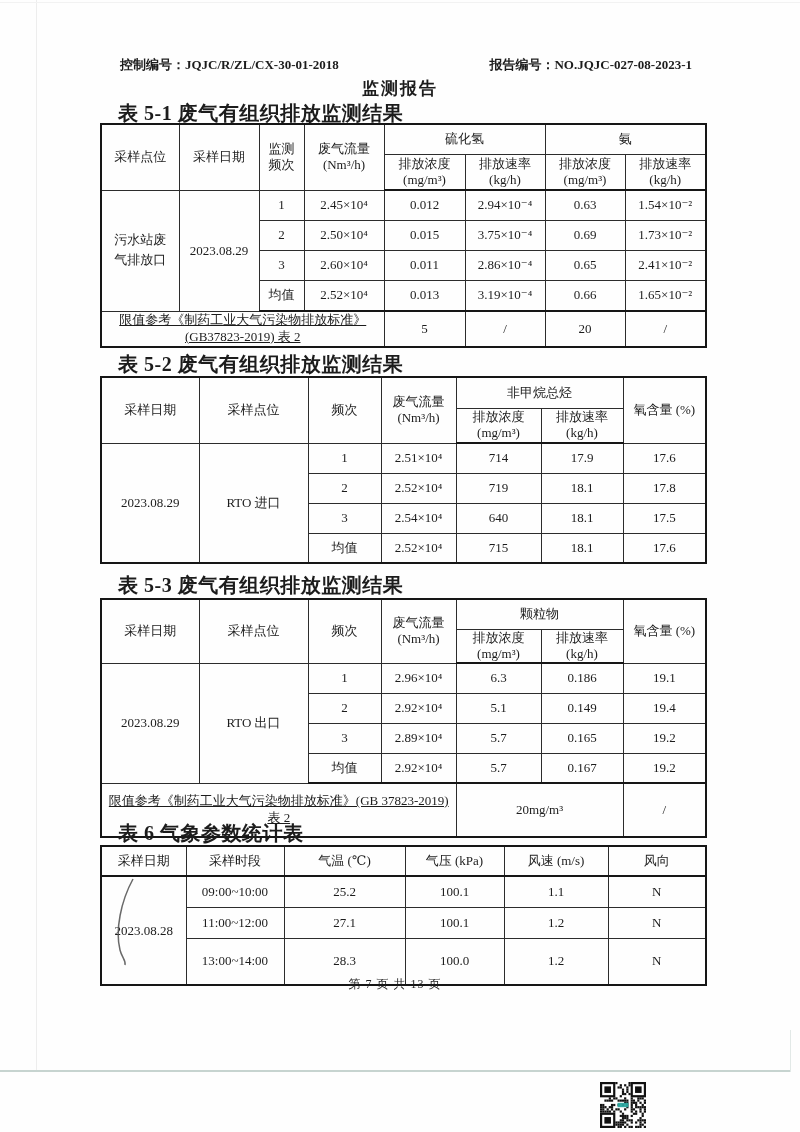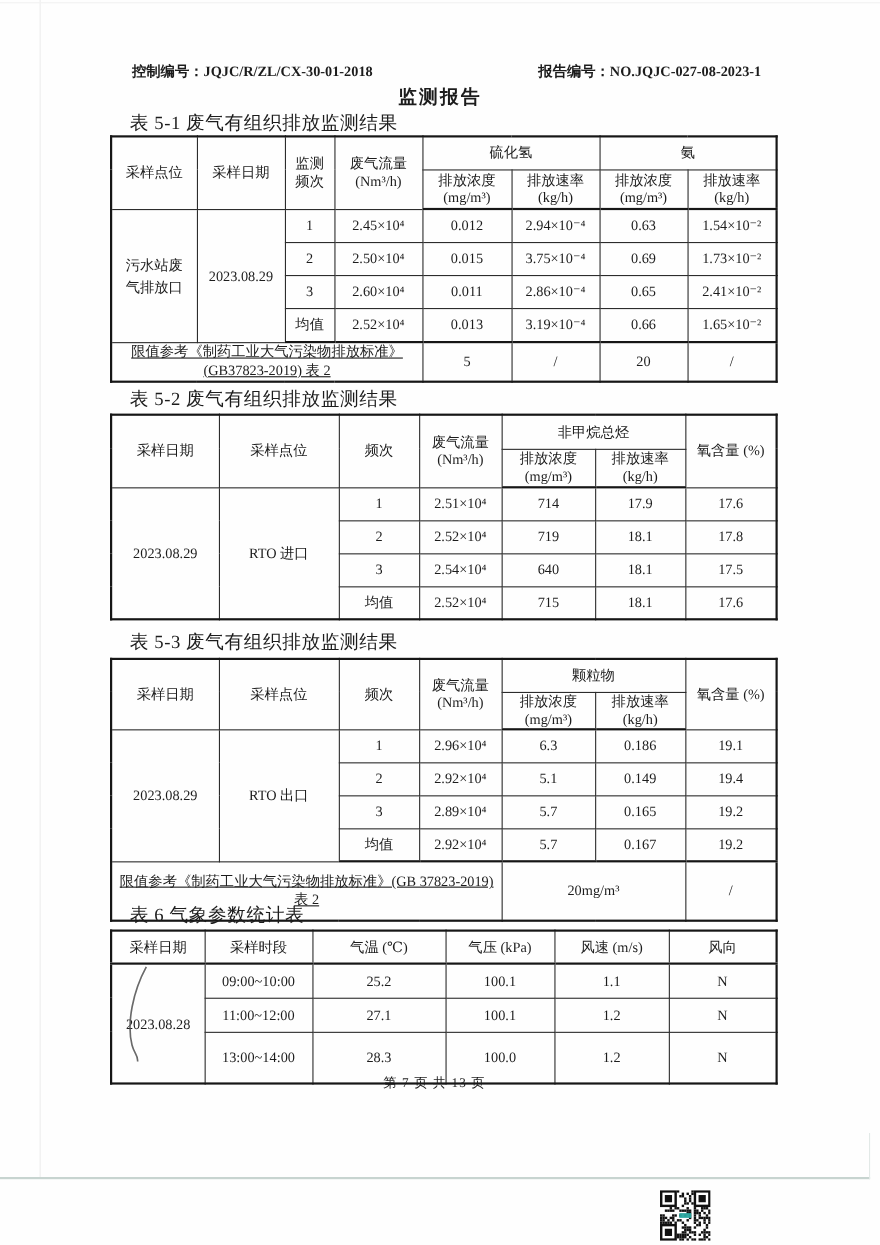--- a/index.html
+++ b/index.html
@@ -11,30 +11,30 @@
   .edge-left{position:absolute;left:36px;top:0;width:1px;height:1070px;background:#ededed;}
   .edge-top{position:absolute;left:0;top:2px;width:800px;height:1px;background:#f2f2f2;}
   .edge-bottom{position:absolute;left:0;top:1070px;width:791px;height:2px;background:#c7d4d0;}
   .edge-right{position:absolute;left:790px;top:1030px;width:1px;height:42px;background:#e2e9e7;}
 
   .meta-row{position:absolute;top:56px;left:0;width:800px;font-size:13px;font-weight:600;}
   .meta-left{position:absolute;left:120px;top:0;white-space:nowrap;}
   .meta-right{position:absolute;right:108px;top:0;white-space:nowrap;}
   .doc-title{position:absolute;top:77px;left:330px;width:140px;text-align:center;
     font-size:17px;letter-spacing:2px;font-weight:600;}
-  .tbl-title{position:absolute;left:118px;font-size:17px;font-weight:400;letter-spacing:0.5px;}
+  .tbl-title{position:absolute;left:118px;font-size:20px;font-weight:700;letter-spacing:0.5px;}
 
   table.rpt{position:absolute;left:100px;border-collapse:collapse;table-layout:fixed;
     border:2px solid #161616;font-size:13px;}
   table.rpt td{border:1px solid #2c2c2c;text-align:center;vertical-align:middle;
     padding:0 2px;overflow:hidden;}
   table.rpt .thick-b td{border-bottom:2px solid #161616;}
   tr.thick-b td{border-bottom:2px solid #161616;}
   .two-line div{line-height:1.25;}
-  .point-cell{padding:0 10px !important;line-height:1.5;}
+  .point-cell{padding:0 10px !important;line-height:1.5;font-family:Liberation Mono, monospace;}
   .limit-cell{font-size:13px;line-height:1.3;white-space:nowrap;text-decoration:underline;}
   .footer{position:absolute;top:976px;left:0;width:790px;text-align:center;font-size:12px;letter-spacing:1px;}
   .pen-mark{position:absolute;pointer-events:none;}
   .qr{position:absolute;left:600px;top:1082px;}
 </style>
 </head>
 <body>
 
 <div class="page">
 

